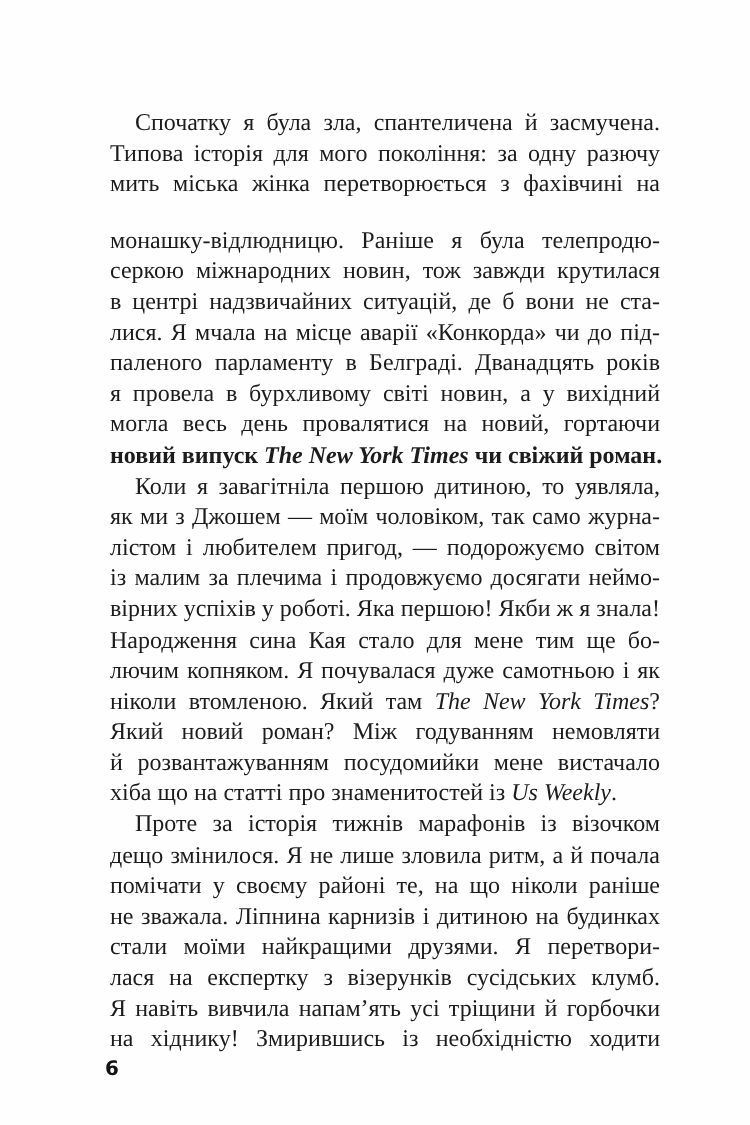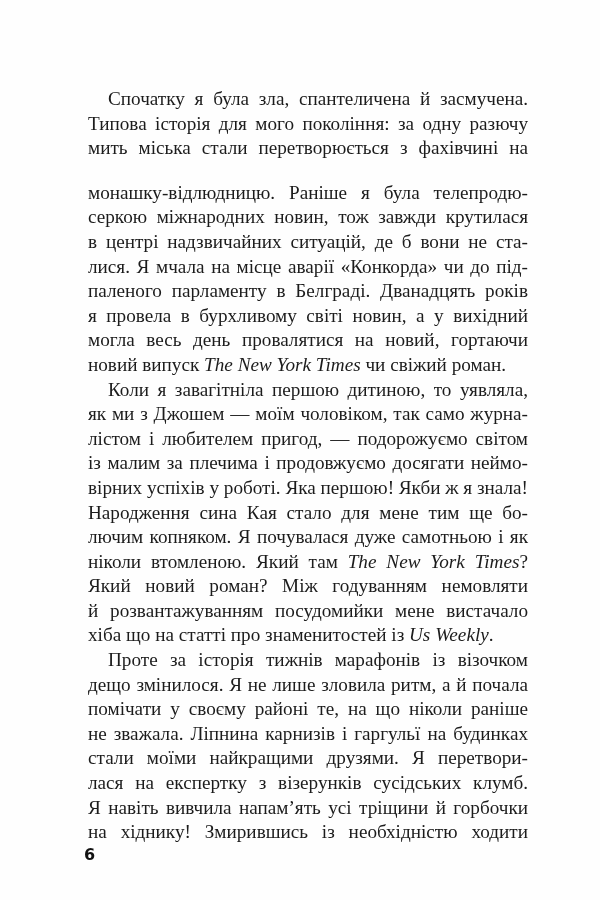--- a/index.html
+++ b/index.html
@@ -57,48 +57,48 @@
     }
   </style>
 </head>
 <body>
 
 <div class="page">
   <div class="text-block" id="text-block">
       <div>
         <span class="line indent" style="display: block;"><span>Спочатку я була зла, спантеличена й засмучена.</span></span>
         <span class="line" style="display: block;"><span>Типова історія для мого покоління: за одну разючу</span></span>
-        <span class="line" style="display: block;"><span>мить міська стали перетворюється з фахівчині на</span></span>
+        <span class="line" style="display: block;"><span>мить міська жінка перетворюється з фахівчині на</span></span>
         <span class="line" style="display: block; margin-top: 20px;"><span>монашку-відлюдницю. Раніше я була телепродю-</span></span>
         <span class="line" style="display: block;"><span>серкою міжнародних новин, тож завжди крутилася</span></span>
         <span class="line" style="display: block;"><span>в центрі надзвичайних ситуацій, де б вони не ста-</span></span>
         <span class="line" style="display: block;"><span>лися. Я мчала на місце аварії «Конкорда» чи до під-</span></span>
         <span class="line" style="display: block;"><span>паленого парламенту в Белграді. Дванадцять років</span></span>
         <span class="line" style="display: block;"><span>я провела в бурхливому світі новин, а у вихідний</span></span>
         <span class="line" style="display: block;"><span>могла весь день провалятися на новий, гортаючи</span></span>
-        <span class="line last" style="display: block;"><span>новий випуск </span><span class="seg-italic">The New York Times</span><span> чи свіжий роман.</span></span>
+        <span class="line last" style="display: block; font-weight: bold;"><span>новий випуск </span><span class="seg-italic">The New York Times</span><span> чи свіжий роман.</span></span>
       </div>
       <div>
         <span class="line indent" style="display: block;"><span>Коли я завагітніла першою дитиною, то уявляла,</span></span>
         <span class="line" style="display: block;"><span>як ми з Джошем — моїм чоловіком, так само журна-</span></span>
         <span class="line" style="display: block;"><span>лістом і любителем пригод, — подорожуємо світом</span></span>
         <span class="line" style="display: block;"><span>із малим за плечима і продовжуємо досягати неймо-</span></span>
         <span class="line" style="display: block;"><span>вірних успіхів у роботі. Яка першою! Якби ж я знала!</span></span>
         <span class="line" style="display: block;"><span>Народження сина Кая стало для мене тим ще бо-</span></span>
         <span class="line" style="display: block;"><span>лючим копняком. Я почувалася дуже самотньою і як</span></span>
         <span class="line" style="display: block;"><span>ніколи втомленою. Який там </span><span class="seg-italic">The New York Times</span><span>?</span></span>
         <span class="line" style="display: block;"><span>Який новий роман? Між годуванням немовляти</span></span>
         <span class="line" style="display: block;"><span>й розвантажуванням посудомийки мене вистачало</span></span>
         <span class="line last" style="display: block;"><span>хіба що на статті про знаменитостей із </span><span class="seg-italic">Us Weekly</span><span>.</span></span>
       </div>
       <div>
         <span class="line indent" style="display: block;"><span>Проте за історія тижнів марафонів із візочком</span></span>
         <span class="line" style="display: block;"><span>дещо змінилося. Я не лише зловила ритм, а й почала</span></span>
         <span class="line" style="display: block;"><span>помічати у своєму районі те, на що ніколи раніше</span></span>
-        <span class="line" style="display: block;"><span>не зважала. Ліпнина карнизів і гаргульї на будинках</span></span>
+        <span class="line" style="display: block;"><span>не зважала. Ліпнина карнизів і дитиною на будинках</span></span>
         <span class="line" style="display: block;"><span>стали моїми найкращими друзями. Я перетвори-</span></span>
         <span class="line" style="display: block;"><span>лася на експертку з візерунків сусідських клумб.</span></span>
         <span class="line" style="display: block;"><span>Я навіть вивчила напам’ять усі тріщини й горбочки</span></span>
         <span class="line" style="display: block;"><span>на хіднику! Змирившись із необхідністю ходити</span></span>
       </div>
     </div>
   <div class="page-number">6</div>
 </div>
 
 </body></html>

